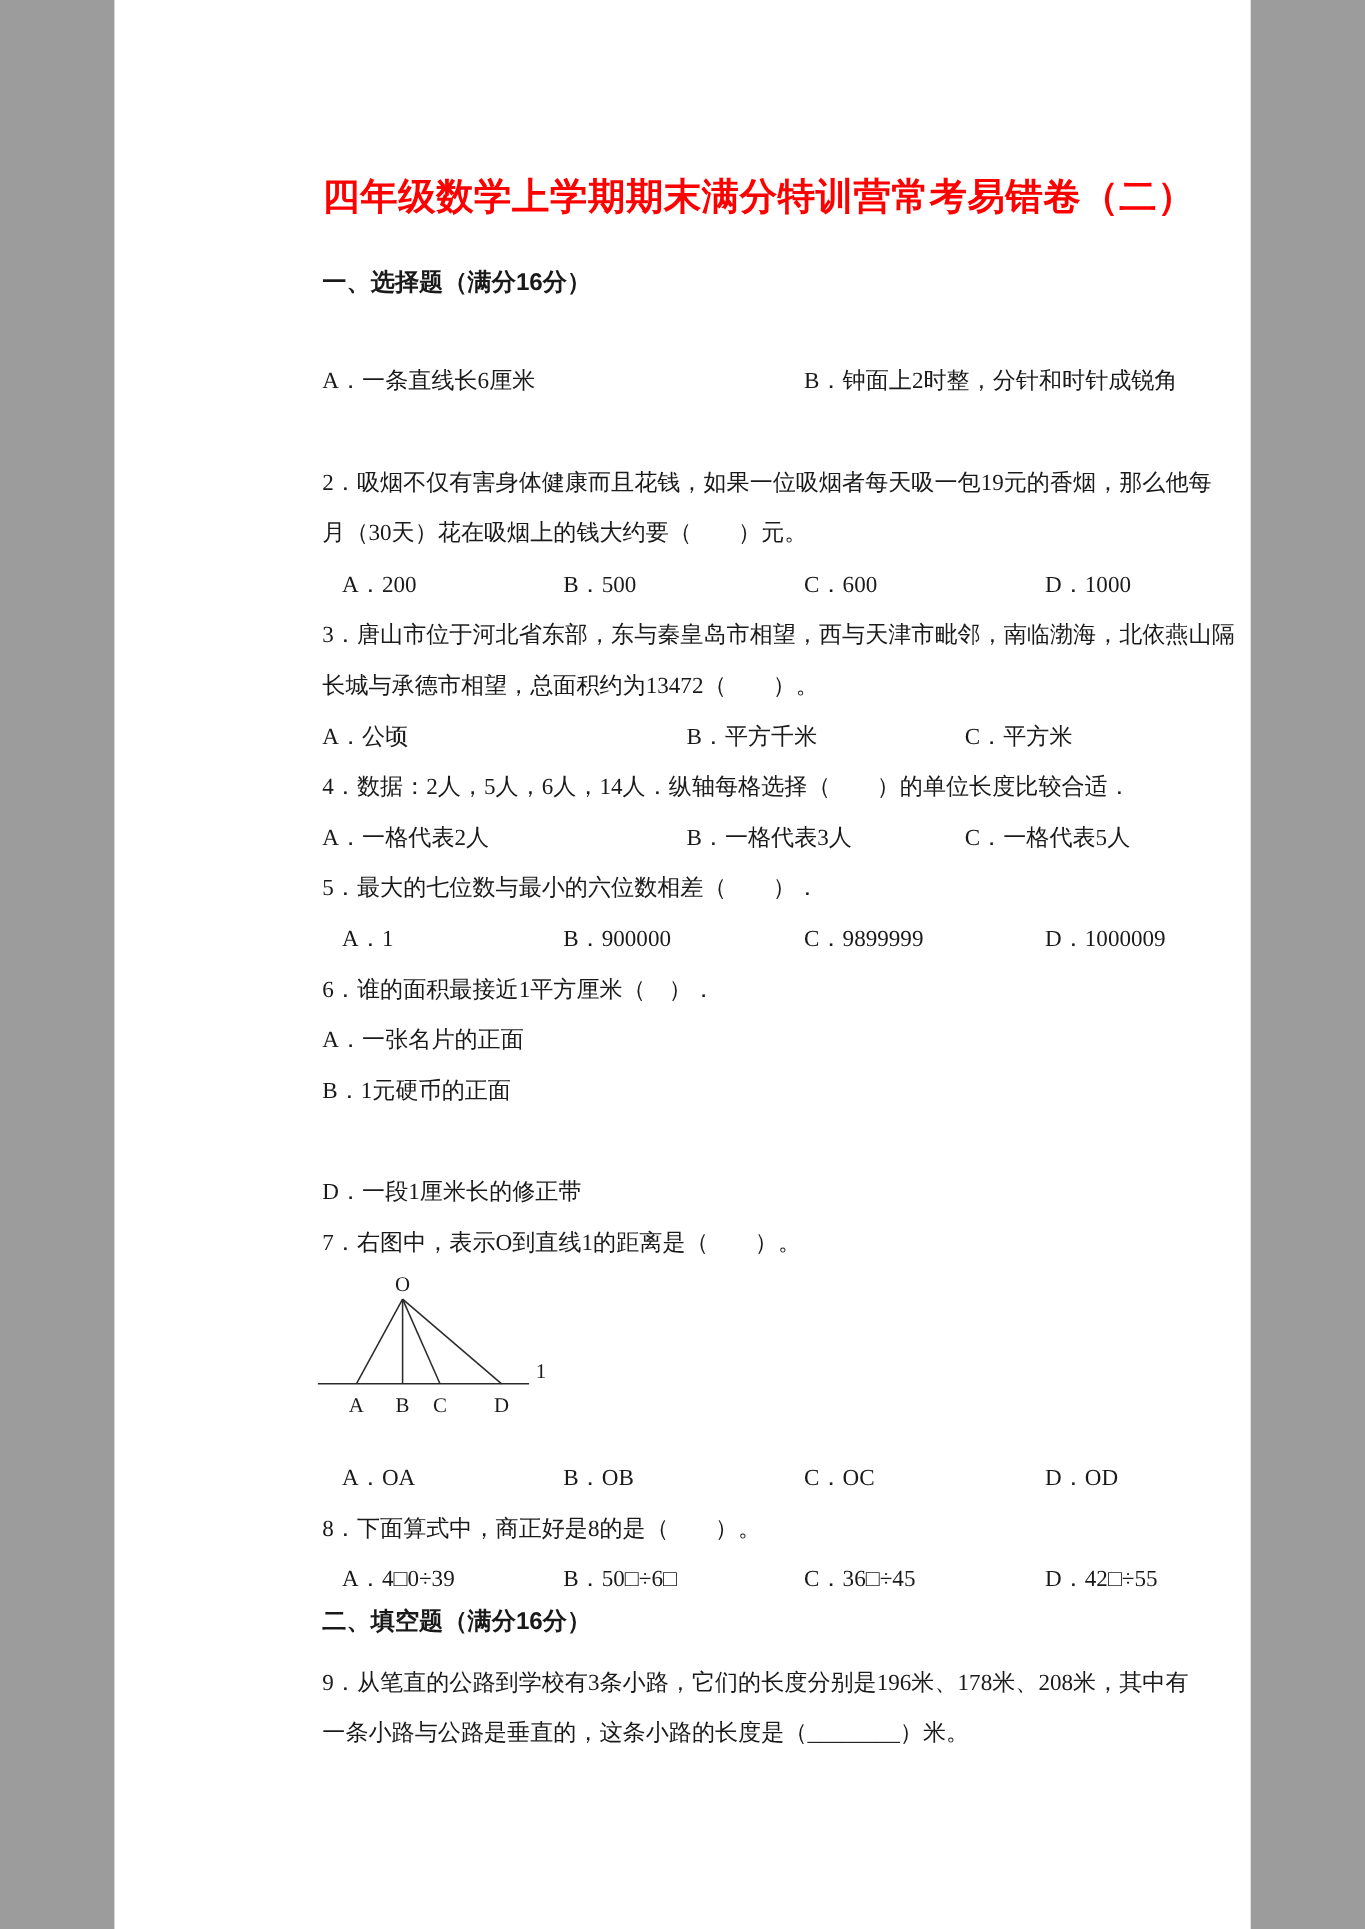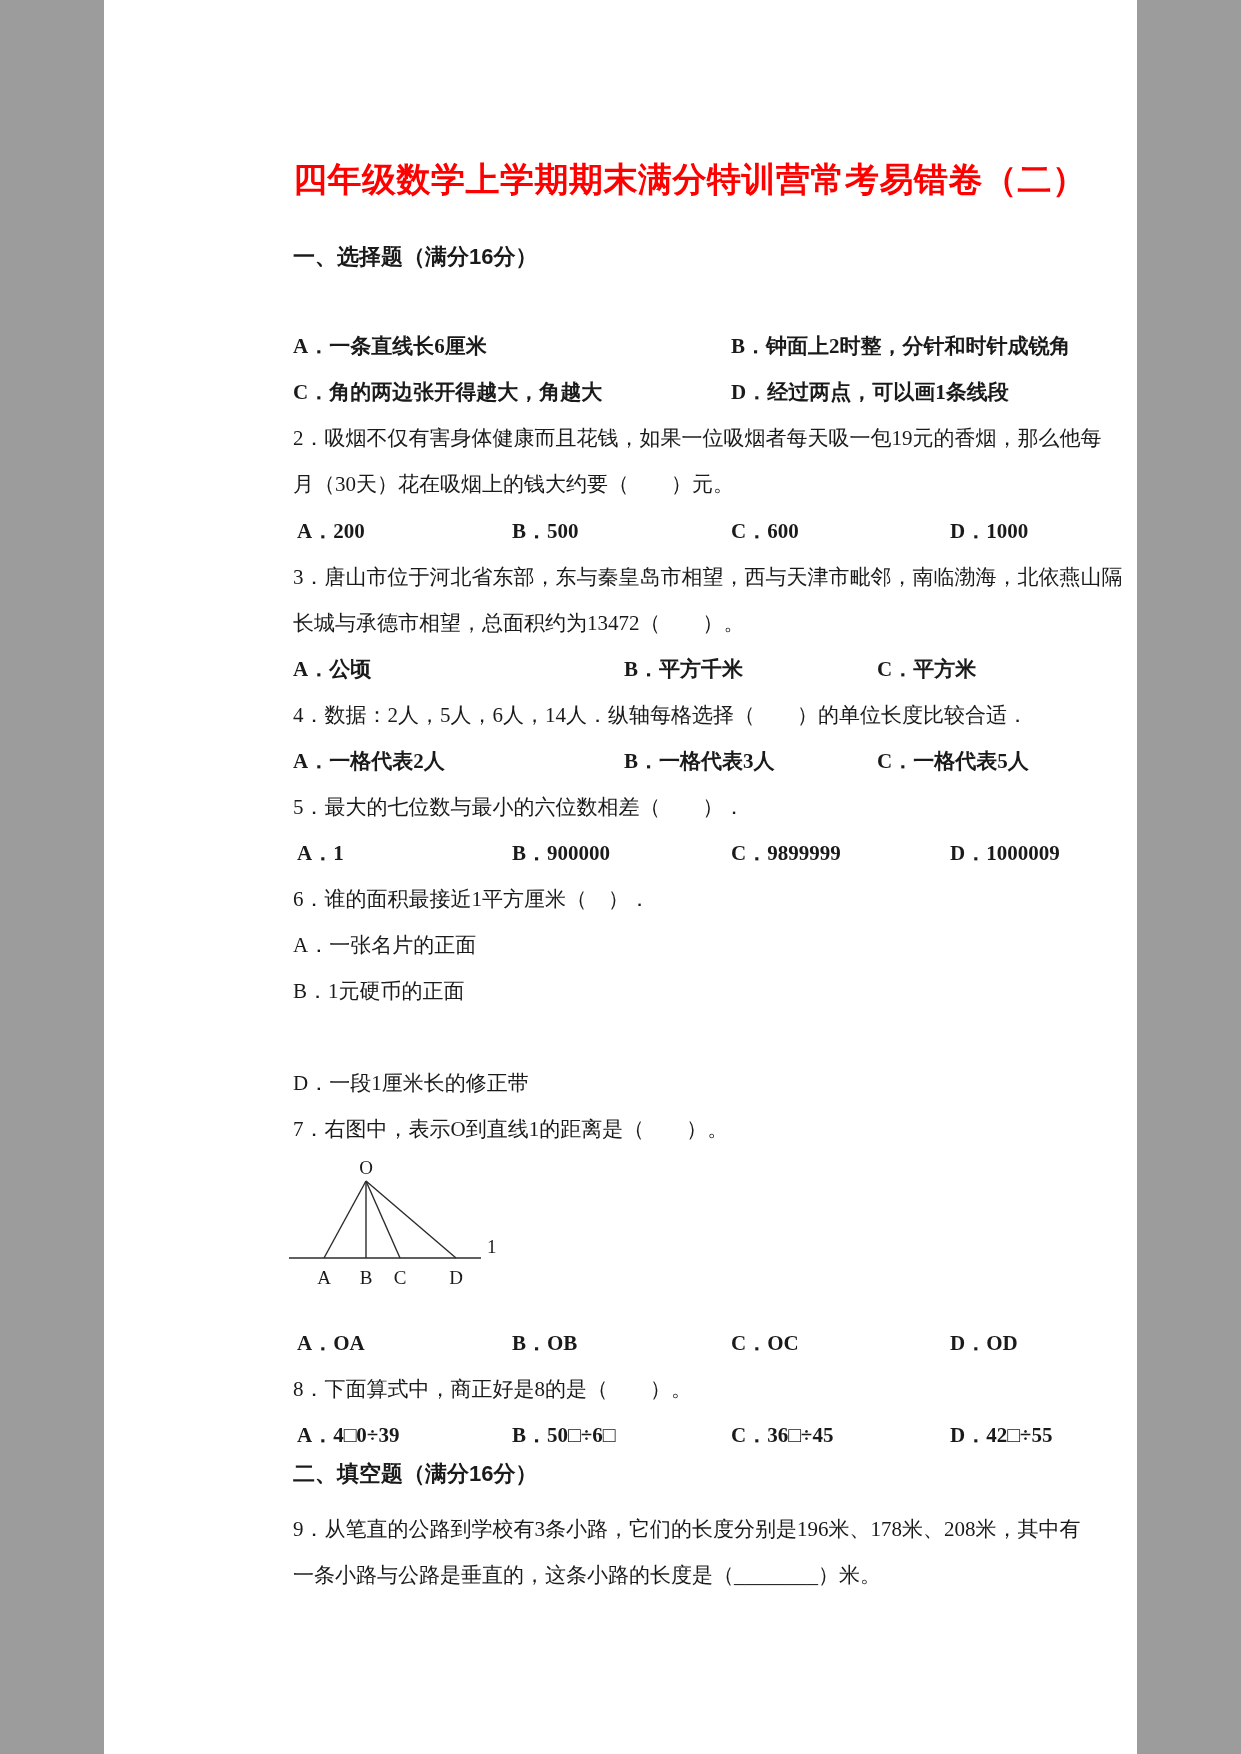--- a/index.html
+++ b/index.html
@@ -21,23 +21,23 @@
     white-space:pre; line-height:1.25; letter-spacing:0.5px;
   }
   .row {
     position:absolute; left:189px; width:895px; height:30px;
     font-size:21px; line-height:1.3; white-space:pre;
   }
   .heading {
     font-weight:700; font-size:22px;
     font-family:"Liberation Sans","DejaVu Sans",sans-serif;
   }
-  .opt { position:absolute; top:0; white-space:pre;font-weight:bold; }
+  .opt { position:absolute; top:0; white-space:pre; }
   
-  .c4-0{left:4px;} .c4-1{left:219px;} .c4-2{left:438px;} .c4-3{left:657px;}
+  .c4-0{left:18px;} .c4-1{left:219px;} .c4-2{left:438px;} .c4-3{left:657px;}
   
   .c3-0{left:0;} .c3-1{left:291px;margin-left:40px;} .c3-2{left:584px;}
   
   .c2-0{left:0;} .c2-1{left:438px;}
   .figure {
     position:absolute; left:178px; top:1146px;
   }
   .figure text {
     font-family:"Liberation Serif","DejaVu Serif",serif;
     font-size:19px; fill:#1a1a1a;
@@ -49,24 +49,20 @@
 
 <div class="page">
 
   <div class="title">四年级数学上学期期末满分特训营常考易错卷（二）</div>
 
   <div class="row heading" style="top:243px">一、选择题（满分16分）</div>
 
   <div class="row" style="top:333px">
     <span class="opt c2-0">A．一条直线长6厘米</span>
     <span class="opt c2-1">B．钟面上2时整，分针和时针成锐角</span>
-  </div>
-  <div class="row" style="top:379px">
-    <span class="opt c2-0">C．角的两边张开得越大，角越大</span>
-    <span class="opt c2-1">D．经过两点，可以画1条线段</span>
   </div>
 
   <div class="row" style="top:425px">2．吸烟不仅有害身体健康而且花钱，如果一位吸烟者每天吸一包19元的香烟，那么他每</div>
   <div class="row" style="top:471px">月（30天）花在吸烟上的钱大约要（　　）元。</div>
   <div class="row" style="top:518px">
     <span class="opt c4-0">A．200</span>
     <span class="opt c4-1">B．500</span>
     <span class="opt c4-2">C．600</span>
     <span class="opt c4-3">D．1000</span>
   </div>

